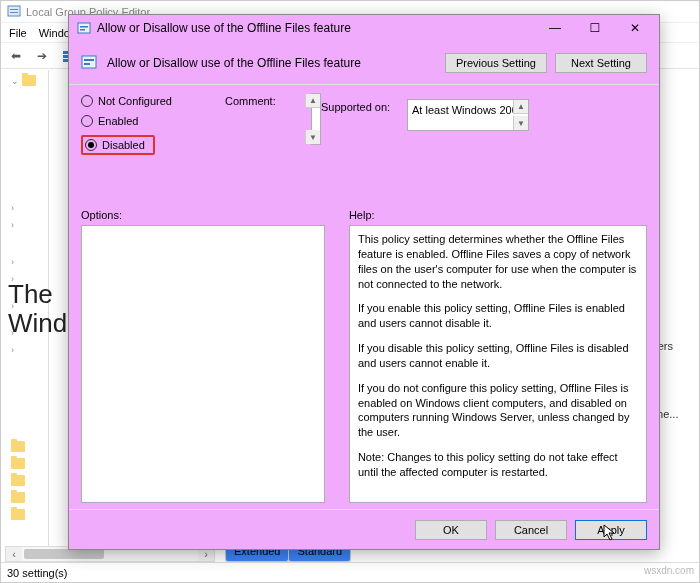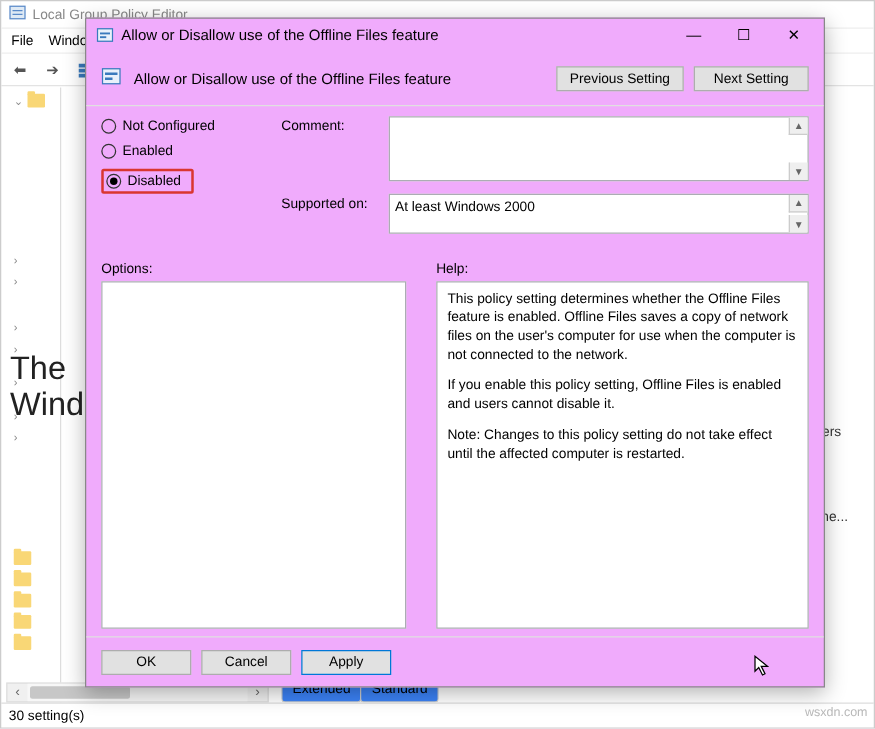--- a/index.html
+++ b/index.html
@@ -203,21 +203,21 @@
     width:12px; height:12px; border:1px solid #333; border-radius:50%;
     display:inline-flex; align-items:center; justify-content:center;
   }
   .radio.sel::after { content:""; width:6px; height:6px; background:#000; border-radius:50%;}
   .radio-row.highlighted {
     border: 2px solid #d9362f;
     padding: 2px 8px 2px 2px;
     border-radius:2px;
     width: fit-content;
   }
-  .field-col { flex:1; display:flex; flex-direction:column; }
+  .field-col { flex:1; display:flex; }
   .lblrow { display:flex; align-items:flex-start; margin-bottom:4px;}
   .lblrow .lbl { width:86px; font-size:11px; padding-top:2px;}
   .textbox {
     flex:1; border:1px solid #abadb3; height:52px; background:#fff;
     padding:2px 4px; font-size:11px; position:relative;
   }
   .textbox .sc-up, .textbox .sc-dn, .supbox .sc-up, .supbox .sc-dn {
     position:absolute; right:0; width:15px; height:14px;
     background:#efefef; border-left:1px solid #ccc;
     display:flex; align-items:center; justify-content:center;
@@ -247,21 +247,21 @@
     line-height:1.35;
     overflow:hidden;
     position:relative;
   }
   .help-panel p { margin: 0 0 10px 0; }
   .dlg-footer {
     height: 40px;
     border-top: 1px solid #e0e0e0;
     display:flex;
     align-items:center;
-    justify-content:flex-start;
+    justify-content:flex-end;
     gap: 8px;
     padding: 0 12px;
   }
   .dlg-footer .btn {
     border:1px solid #adadad;
     background:#e1e1e1;
     padding:3px 0;
     width: 72px;
     font-size:11px;
     text-align:center;
@@ -462,20 +462,22 @@
     <div class="mid-section">
       <div class="col" style="flex:0.9">
         <span class="col-lbl">Options:</span>
         <div class="panel"></div>
       </div>
       <div class="col" style="flex:1.1">
         <span class="col-lbl">Help:</span>
         <div class="panel help-panel">
           <p>This policy setting determines whether the Offline Files feature is enabled. Offline Files saves a copy of network files on the user's computer for use when the computer is not connected to the network.</p>
           <p>If you enable this policy setting, Offline Files is enabled and users cannot disable it.</p>
+          <p>If you disable this policy setting, Offline Files is disabled and users cannot enable it.</p>
+          <p>If you do not configure this policy setting, Offline Files is enabled on Windows client computers, and disabled on computers running Windows Server, unless changed by the user.</p>
           <p>Note: Changes to this policy setting do not take effect until the affected computer is restarted.</p>
         </div>
       </div>
     </div>
   </div>
 
   <div class="dlg-footer">
     <div class="btn">OK</div>
     <div class="btn">Cancel</div>
     <div class="btn focus">Apply</div>

